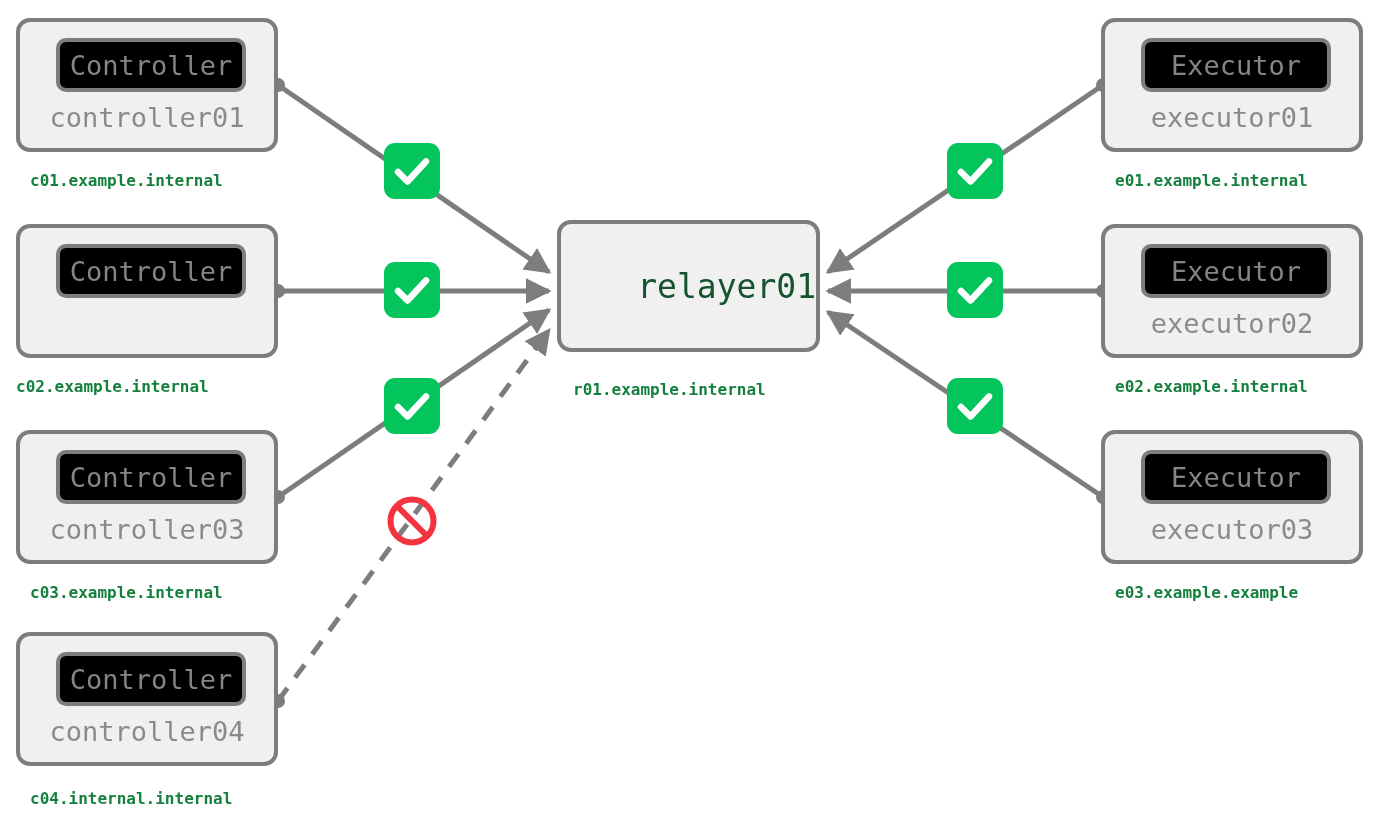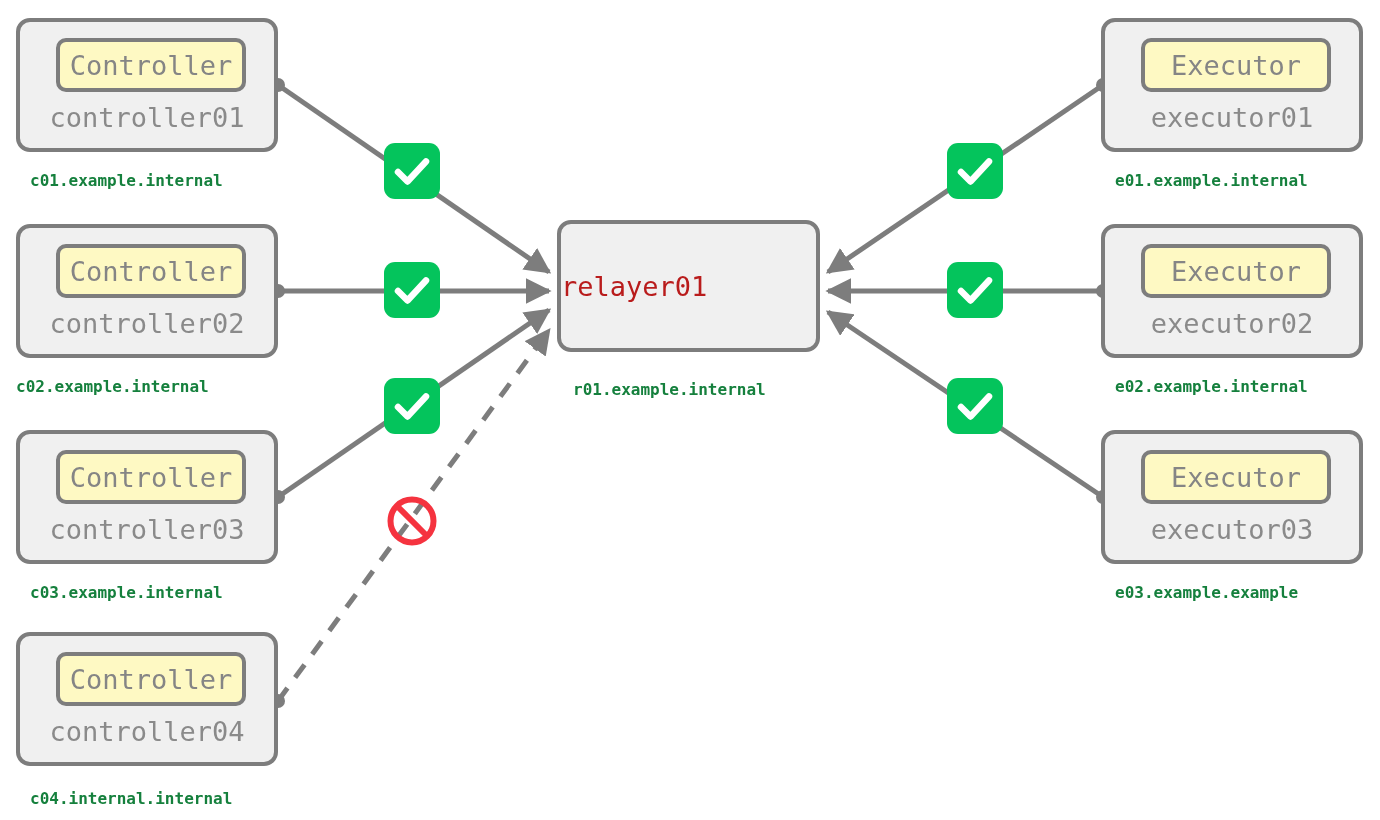--- a/index.html
+++ b/index.html
@@ -31,21 +31,21 @@
     position: absolute;
     box-sizing: border-box;
     background: #f0f0f0;
     border: 4px solid #7d7d7d;
     border-radius: 14px;
     z-index: 2;
   }
   .node-inner {
     position: absolute;
     box-sizing: border-box;
-    background: #fef9c3;
+    background: #000000;
     border: 4px solid #7d7d7d;
     border-radius: 10px;
     display: flex;
     align-items: center;
     justify-content: center;
     color: #858585;
     font-size: 27px;
     letter-spacing: 0px;
     white-space: nowrap;
   }
@@ -53,23 +53,23 @@
     position: absolute;
     width: 100%;
     text-align: center;
     color: #8a8a8a;
     font-size: 27px;
     white-space: nowrap;
   }
   .node-relayer-label {
     position: absolute;
     width: 100%;
-    text-align: left;
-    color: #b91c1c;
-    font-size: 27px;
+    text-align: right;
+    color: #14532d;
+    font-size: 33px;
     white-space: nowrap;
     top: 50%;
     transform: translateY(-50%);
   }
   .hostname {
     position: absolute;
     color: #15803d;
     font-size: 16px;
     font-weight: bold;
     white-space: nowrap;
@@ -132,21 +132,20 @@
   </svg>
 
   <div class="node" style="left:16px; top:18px; width:262px; height:134px;">
     <div class="node-inner" style="left:36px; top:16px; width:190px; height:54px;">Controller</div>
     <div class="node-name" style="top:80px;">controller01</div>
   </div>
   <div class="hostname" style="left:30px; top:171px;">c01.example.internal</div>
 
   <div class="node" style="left:16px; top:224px; width:262px; height:134px;">
     <div class="node-inner" style="left:36px; top:16px; width:190px; height:54px;">Controller</div>
-    <div class="node-name" style="top:80px;">controller02</div>
   </div>
   <div class="hostname" style="left:16px; top:377px;">c02.example.internal</div>
 
   <div class="node" style="left:16px; top:430px; width:262px; height:134px;">
     <div class="node-inner" style="left:36px; top:16px; width:190px; height:54px;">Controller</div>
     <div class="node-name" style="top:80px;">controller03</div>
   </div>
   <div class="hostname" style="left:30px; top:583px;">c03.example.internal</div>
 
   <div class="node" style="left:16px; top:632px; width:262px; height:134px;">

